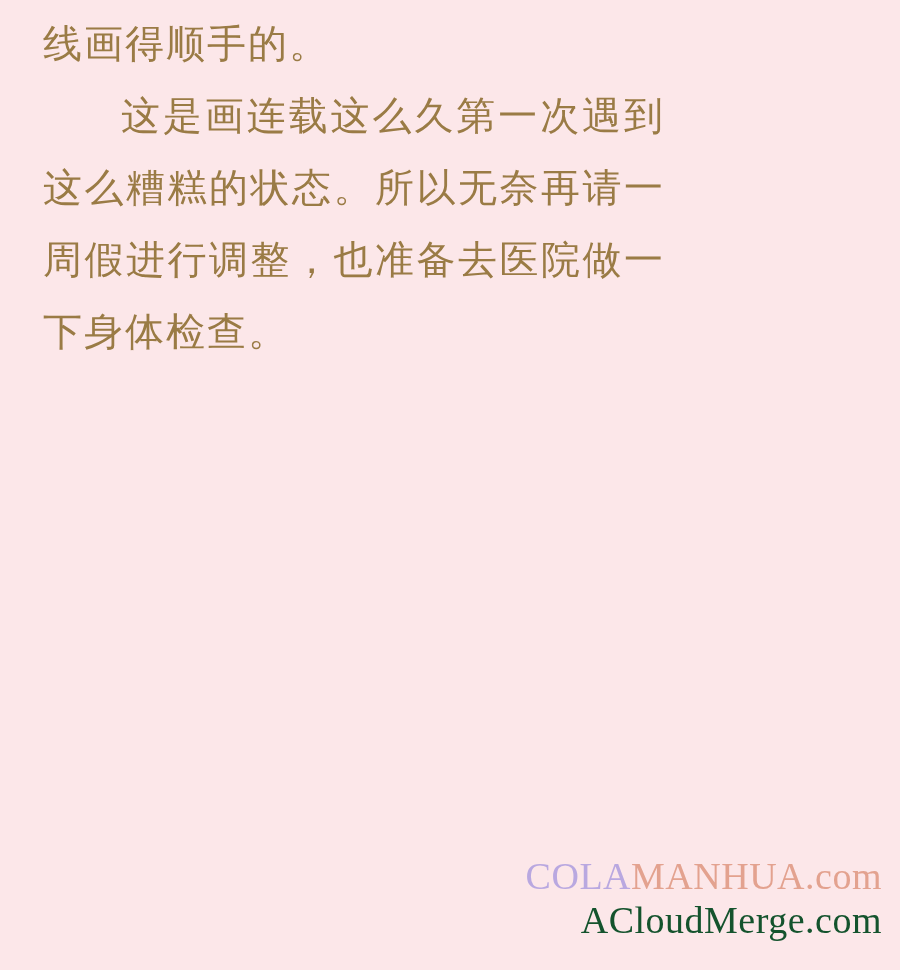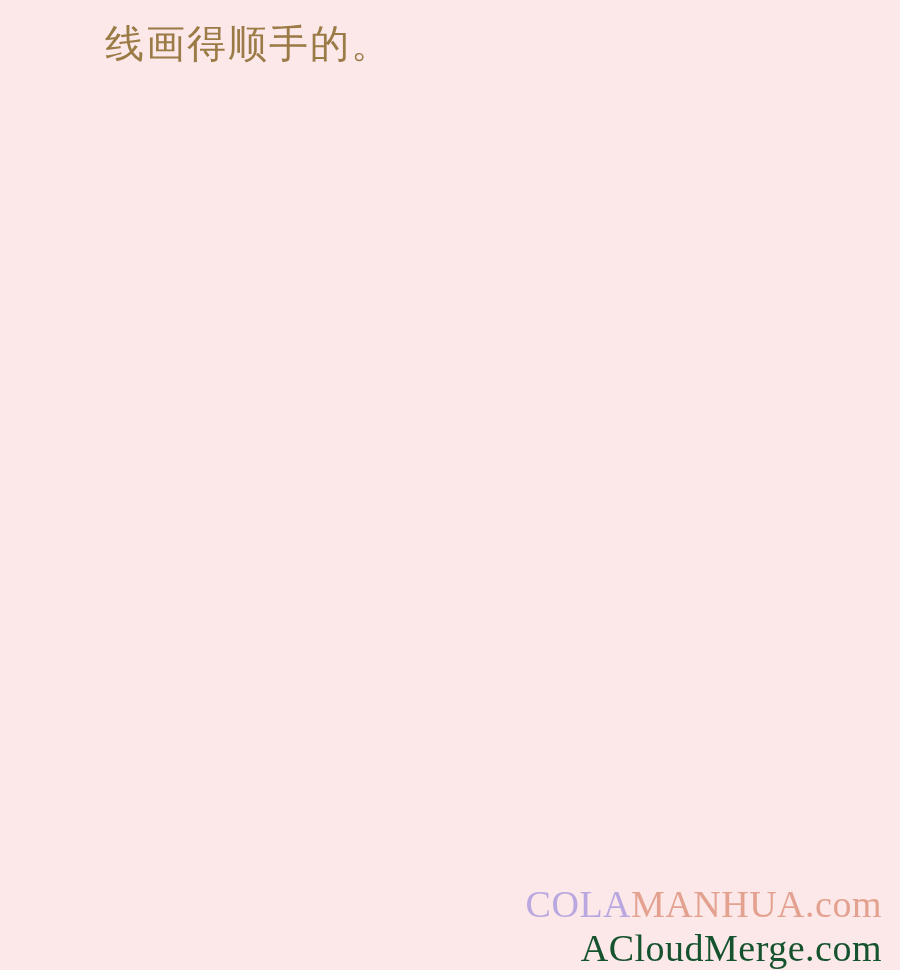--- a/index.html
+++ b/index.html
@@ -18,42 +18,42 @@
     width: 900px;
     height: 970px;
     background: #fce7e9;
     box-sizing: border-box;
   }
   #note-body {
     position: absolute;
     left: 0;
     top: 0;
     width: 770px;
-    padding: 8px 105px 0 105px;
+    padding: 8px 105px 0 43px;
     box-sizing: border-box;
   }
   .para {
     color: #9a7b45;
     font-size: 39px;
     line-height: 72px;
     letter-spacing: 2px;
     text-align: justify;
     text-justify: inter-ideograph;
     margin: 0;
     white-space: pre-wrap;
     font-family: "DejaVu Sans", "Liberation Sans", sans-serif;
     font-weight: 500;
   }
   .para.indent {
     text-indent: 2em;
   }
   #watermark {
     position: absolute;
     right: 18px;
-    bottom: 0;
+    bottom: 28px;
     text-align: right;
     line-height: 1.16;
     pointer-events: none;
     user-select: none;
   }
   .wm-line {
     font-family: "Liberation Serif", serif;
     font-size: 38px;
     letter-spacing: 0.5px;
     white-space: nowrap;
@@ -75,20 +75,21 @@
     font-weight: 400;
   }
 </style>
 </head>
 <body>
 
 <div id="page">
 
   <div id="note-body">
     <p class="para">线画得顺手的。</p>
+    <p class="para indent">这是画连载这么久第一次遇到这么糟糕的状态。所以无奈再请一周假进行调整，也准备去医院做一下身体检查。</p>
   </div>
 
   <div id="watermark">
     <div class="wm-line"><span class="wm-cola">COLA</span><span class="wm-manhua">MANHUA</span><span class="wm-dotcom">.com</span></div>
     <div class="wm-line wm-line2">ACloudMerge.com</div>
   </div>
 
 </div>
 
 </body></html>

